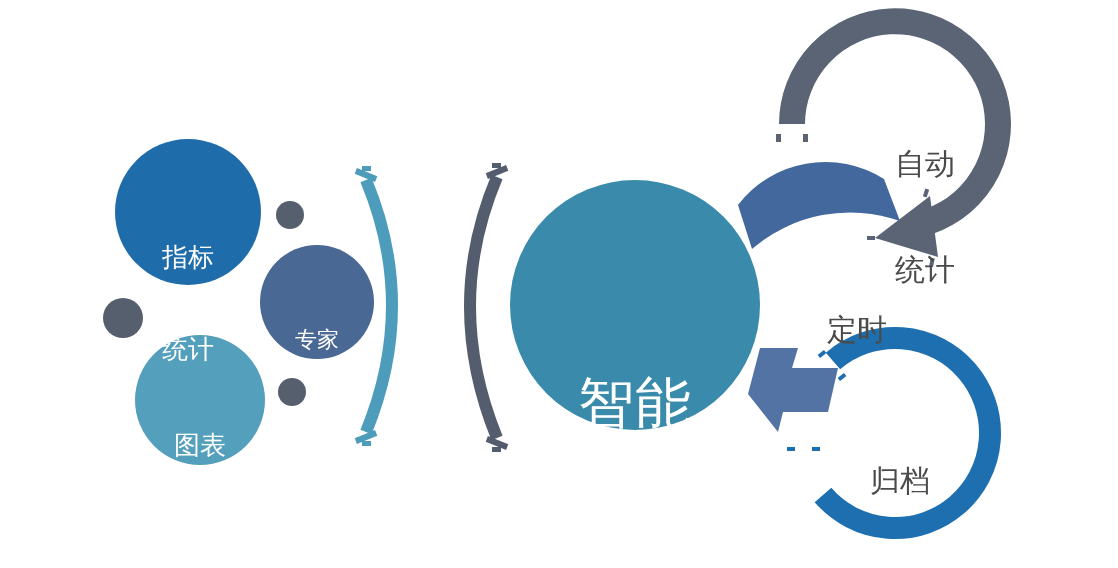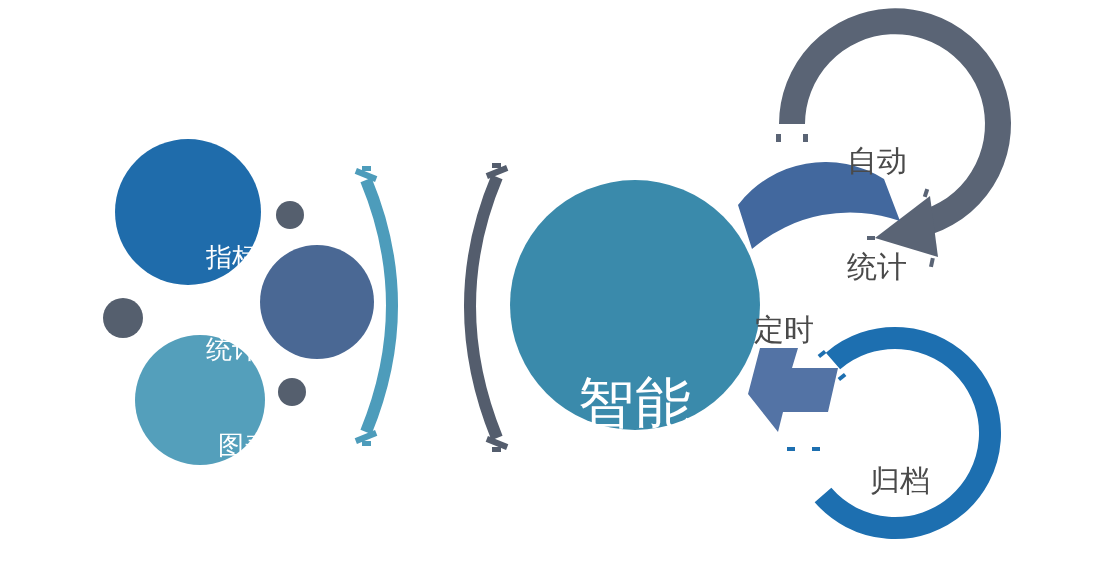--- a/index.html
+++ b/index.html
@@ -37,21 +37,20 @@
   }
   .label-outside {
     color: #4a4a4a;
   }
   .lbl-center {
     font-size: 56px;
     letter-spacing: 1px;
   }
   .lbl-big {
     font-size: 26px;
-    text-align: right;
   }
   .lbl-med {
     font-size: 22px;
   }
   .lbl-ring {
     font-size: 30px;
   }
   .lbl-mid {
     font-size: 30px;
   }
@@ -148,36 +147,40 @@
                Z" fill="#5373a5"></path>
     </g>
 
   </svg>
 
   <div class="node-label label-on-fill lbl-big" style="left:118px; top:181px; width:140px;">
     <div>指标</div>
     <div>统计</div>
   </div>
 
+  <div class="node-label label-on-fill lbl-med" style="left:257px; top:275px; width:120px;">
+    <div>专家</div>
+    <div>知识</div>
+  </div>
 
   <div class="node-label label-on-fill lbl-big" style="left:130px; top:369px; width:140px;">
     <div>图表</div>
   </div>
 
   <div class="node-label label-on-fill lbl-center" style="left:505px; top:238px; width:260px;">
     <div>智能</div>
     
   </div>
 
-  <div class="node-label label-outside lbl-ring" style="left:812px; top:75px; width:130px;font-family:Liberation Mono, monospace;">
+  <div class="node-label label-outside lbl-ring" style="left:860px; top:75px; width:130px;">
     <div>自动</div>
     <div>统计</div>
   </div>
 
-  <div class="node-label label-outside lbl-mid" style="left:729px; top:241px; width:110px;">
+  <div class="node-label label-outside lbl-mid" style="left:802px; top:241px; width:110px;">
     <div>定时</div>
   </div>
 
   <div class="node-label label-outside lbl-ring" style="left:835px; top:392px; width:130px;">
     <div>归档</div>
     
   </div>
 
 </div>
 

